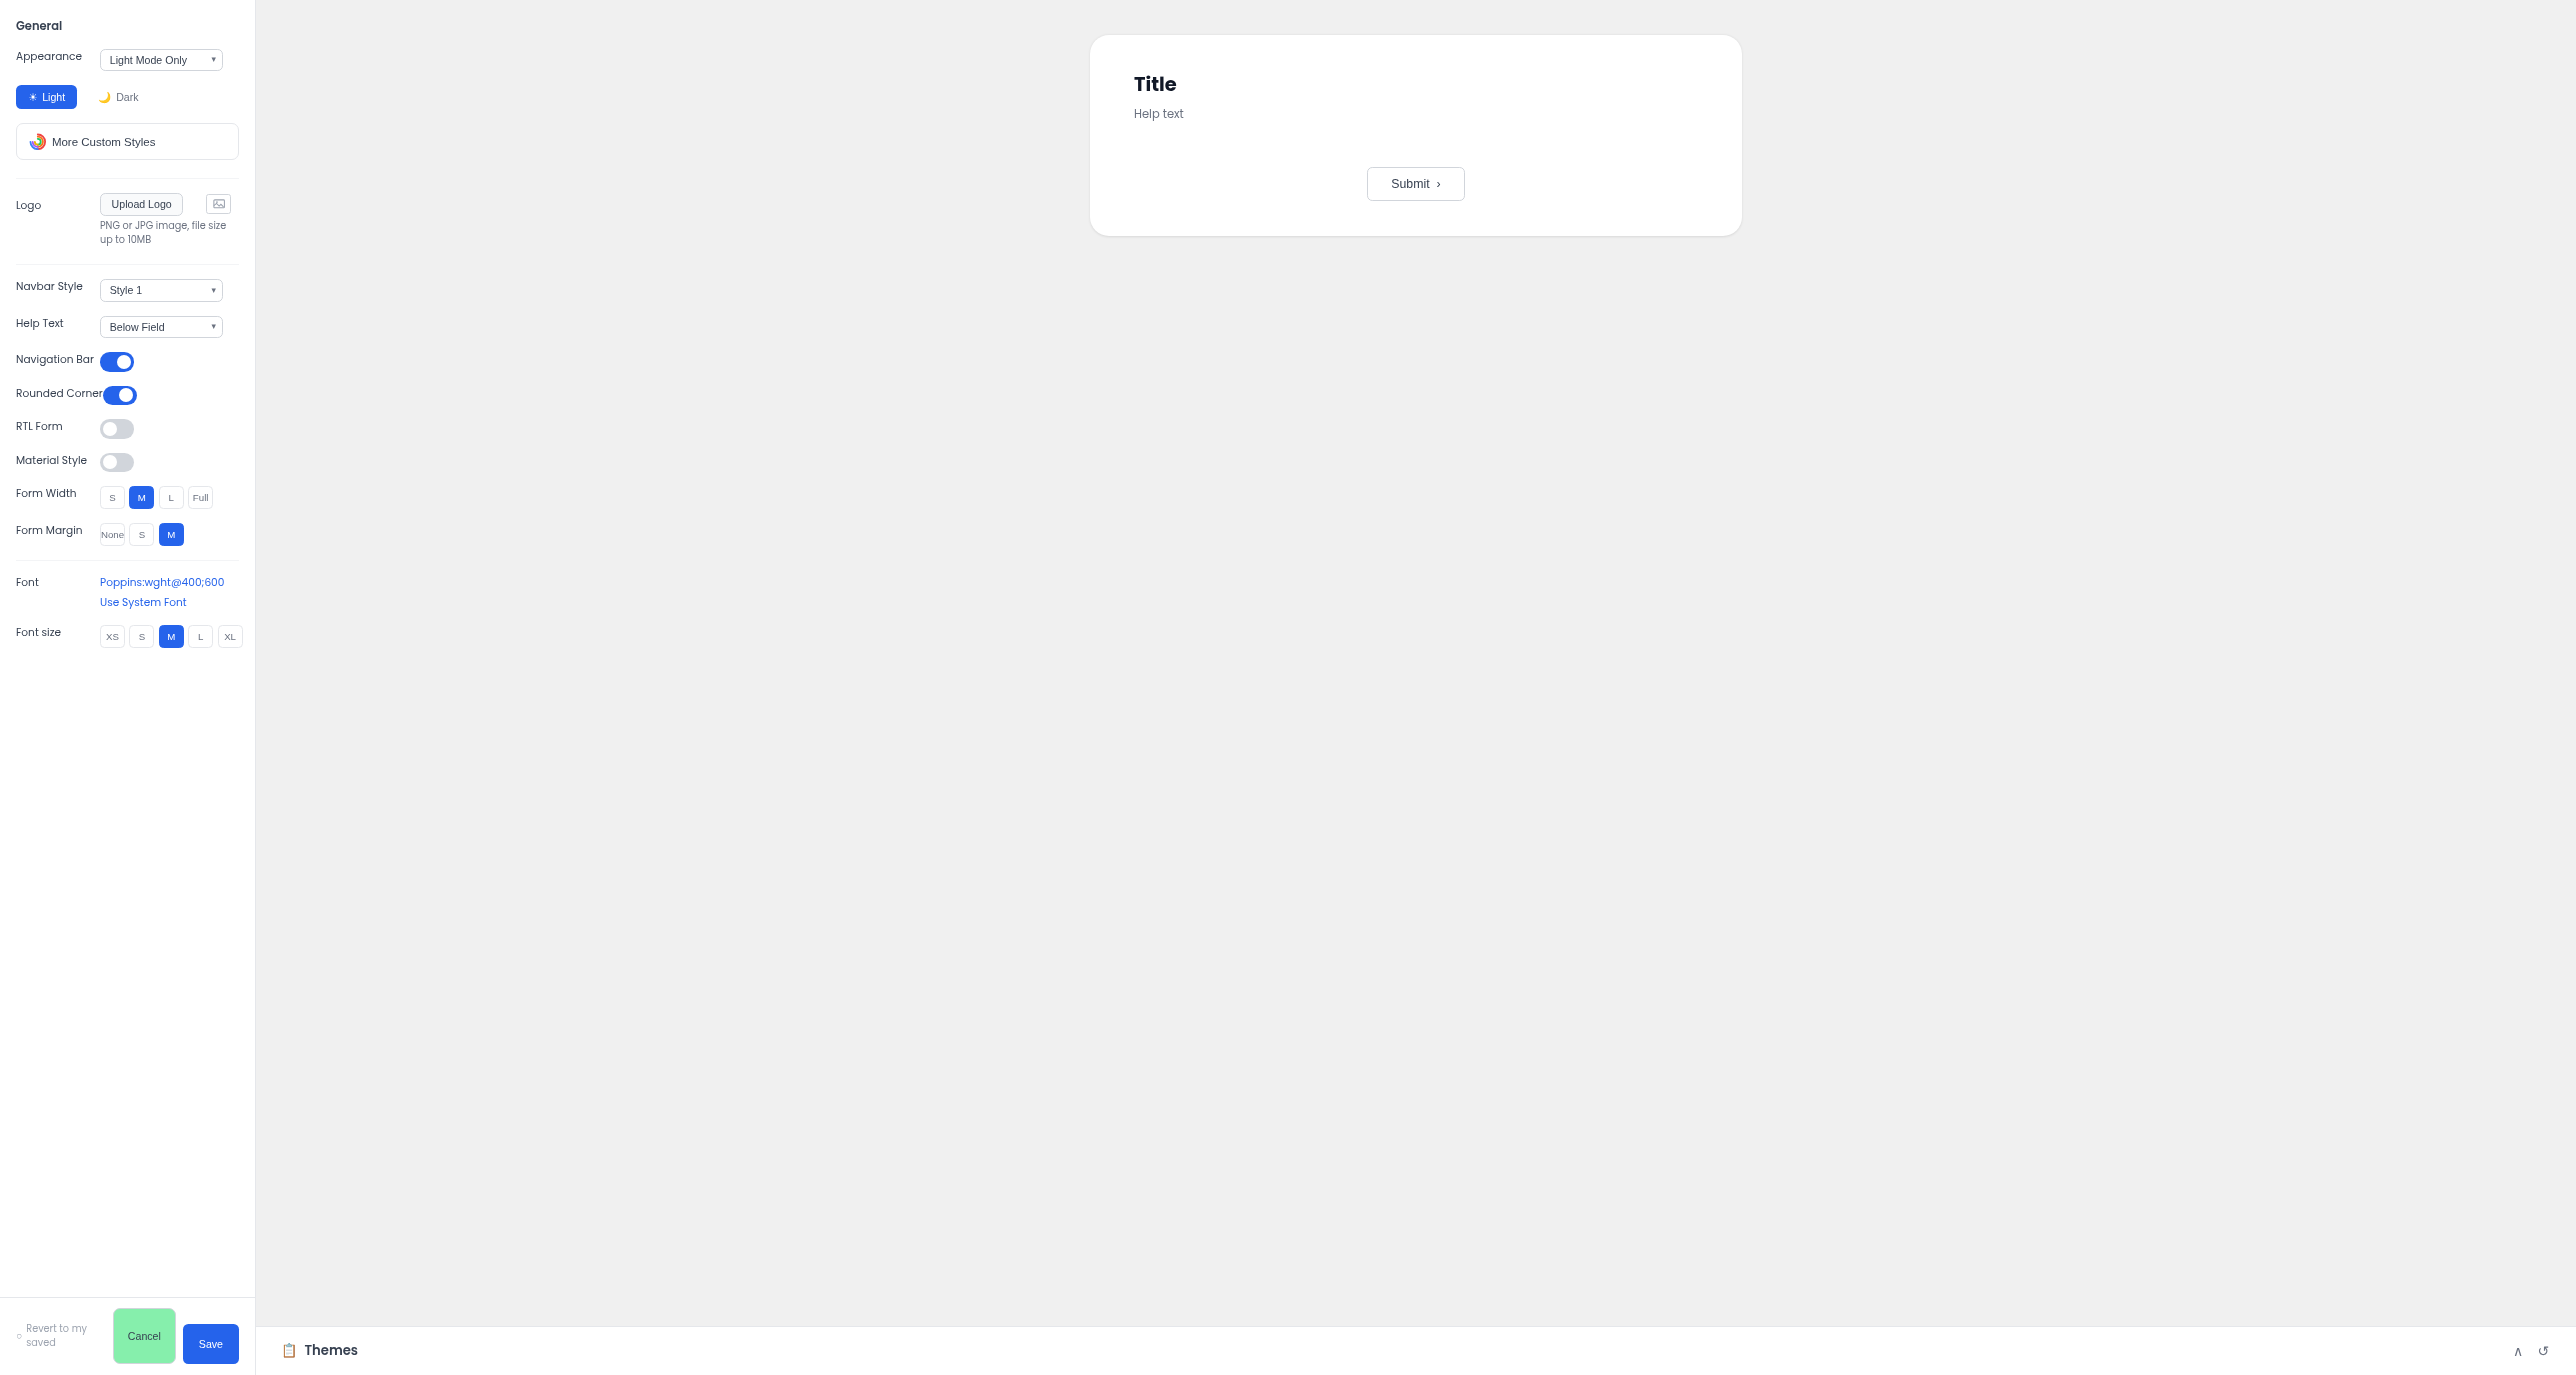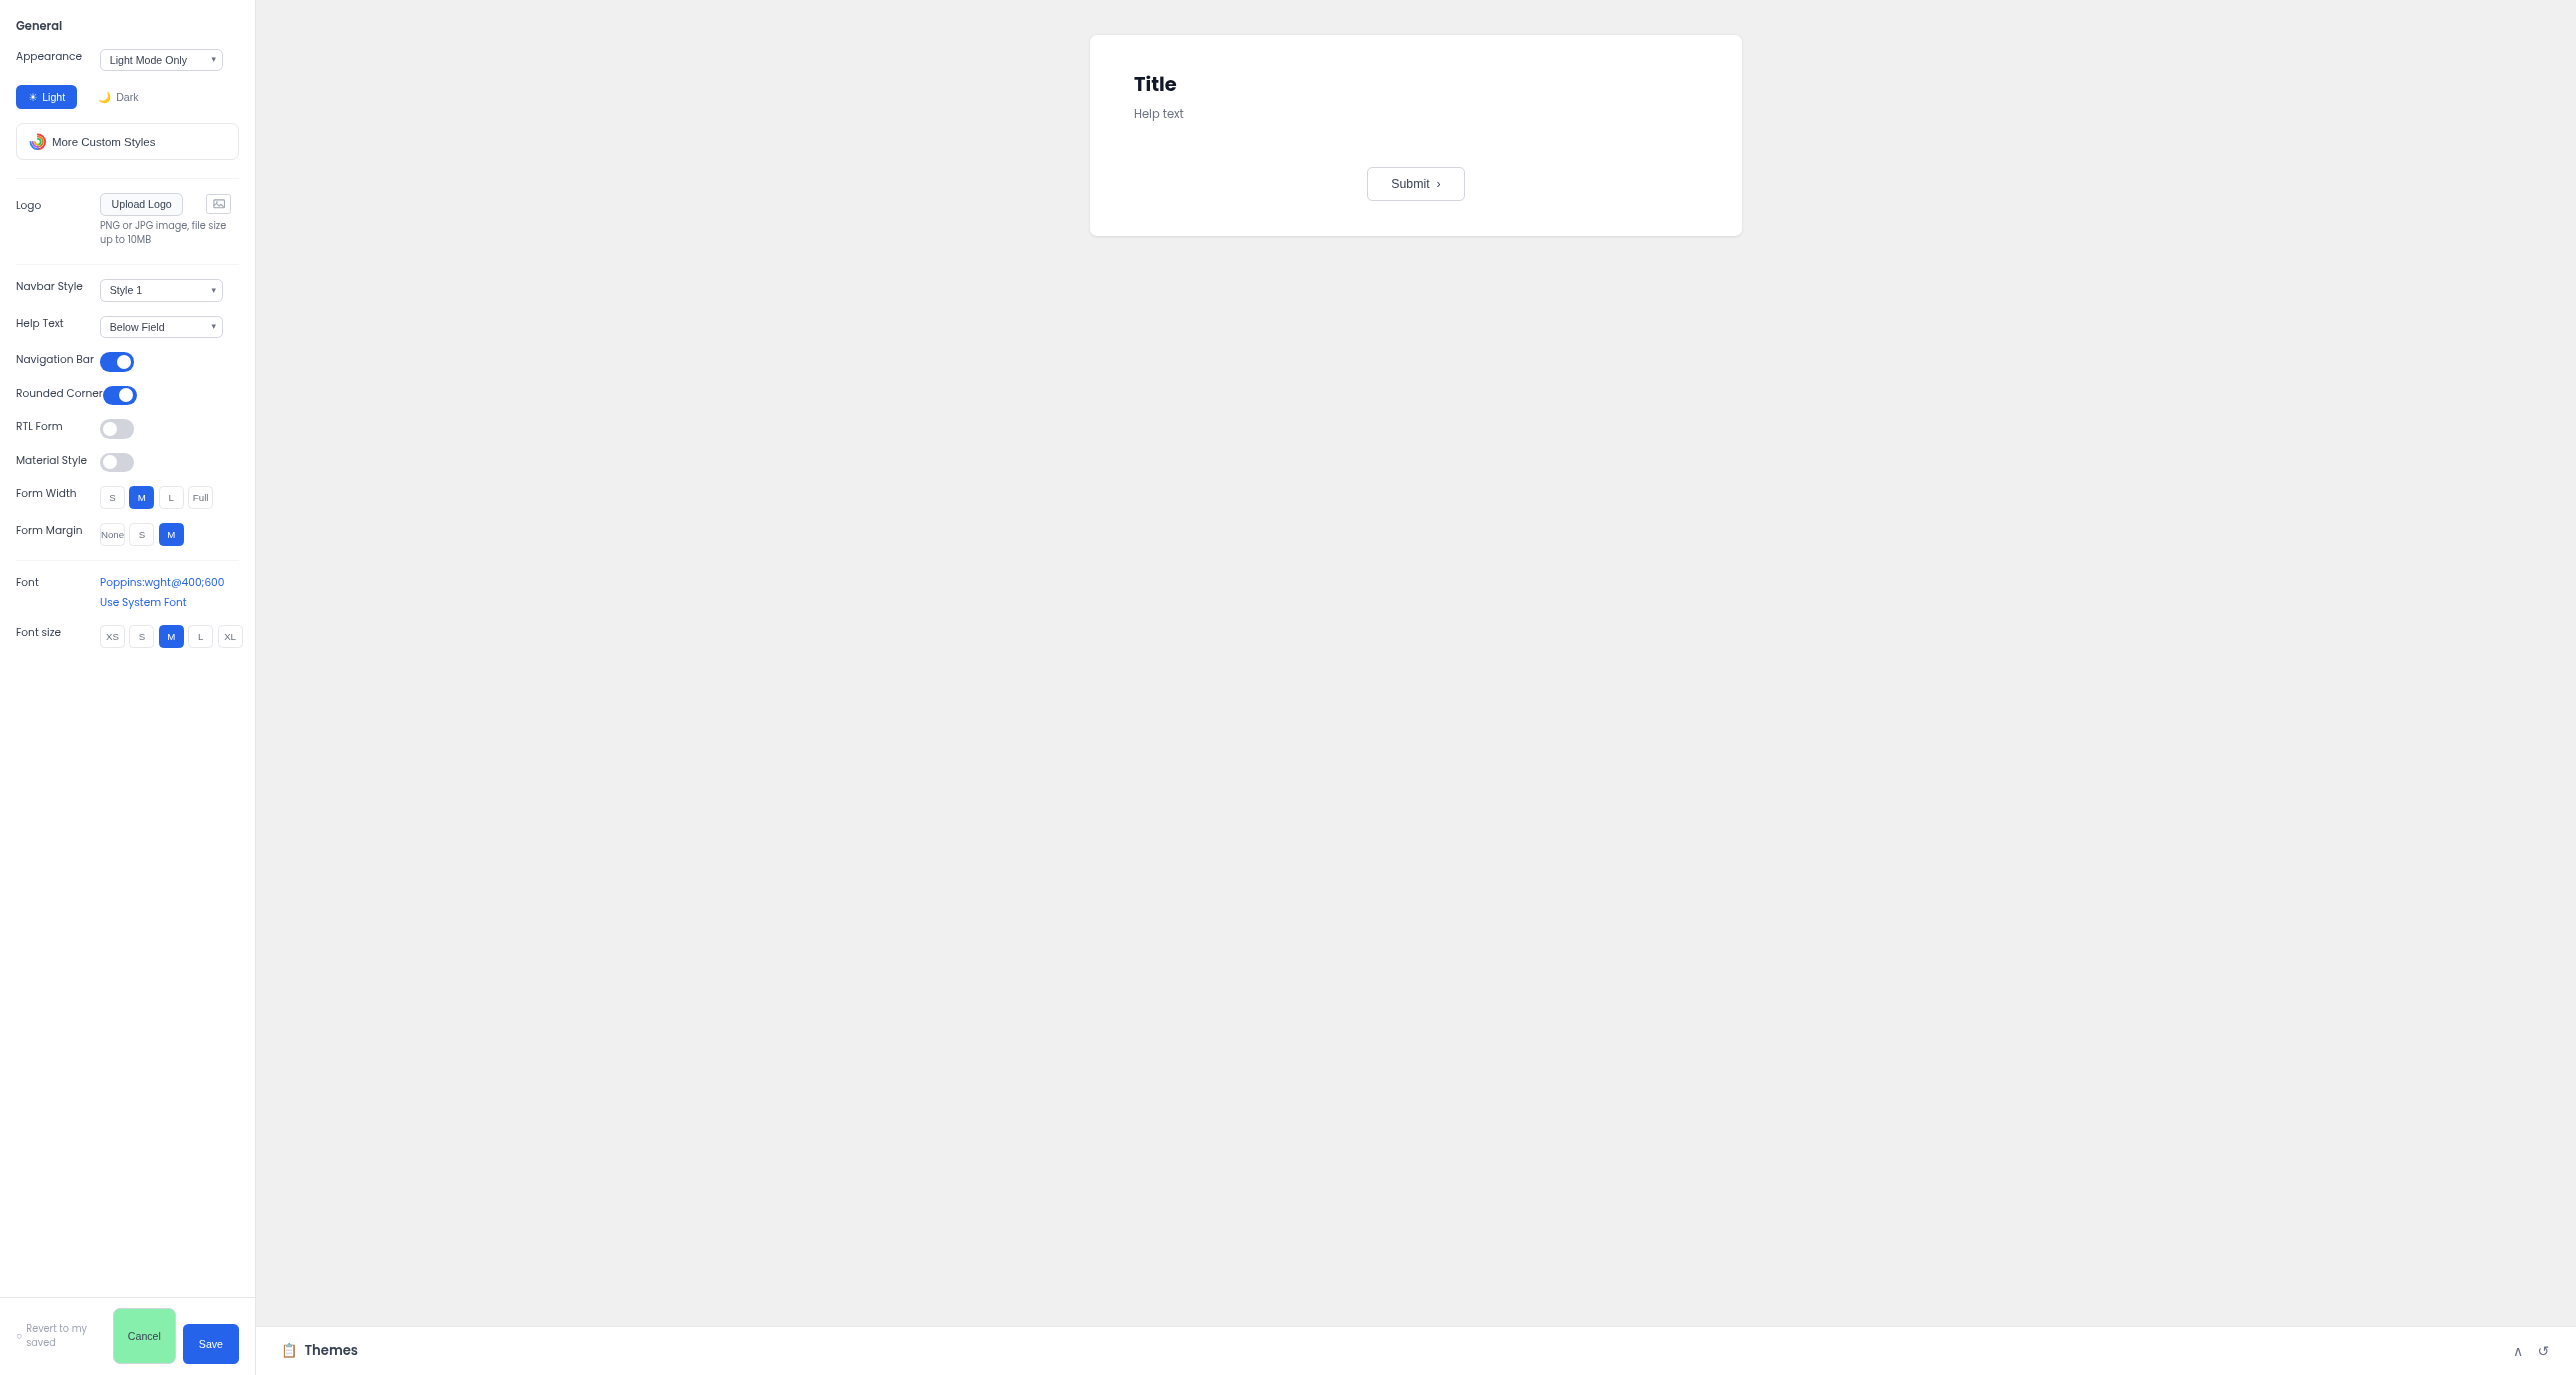--- a/index.html
+++ b/index.html
@@ -333,21 +333,21 @@
       align-items: flex-start;
       justify-content: center;
       padding: 35px 53px 71px 53px;
       position: relative;
       overflow: auto;
     }
 
     
     .preview-card {
       background: #fff;
-      border-radius: 7px;
+      border-radius: 19px;
       padding: 35px 44px;
       width: 100%;
       max-width: 652px;
       box-shadow: 0 0.9px 2.6px rgba(0,0,0,0.1);
     }
 
     .preview-title {
       font-size: 19.4px;
       font-weight: 700;
       color: #111827;

